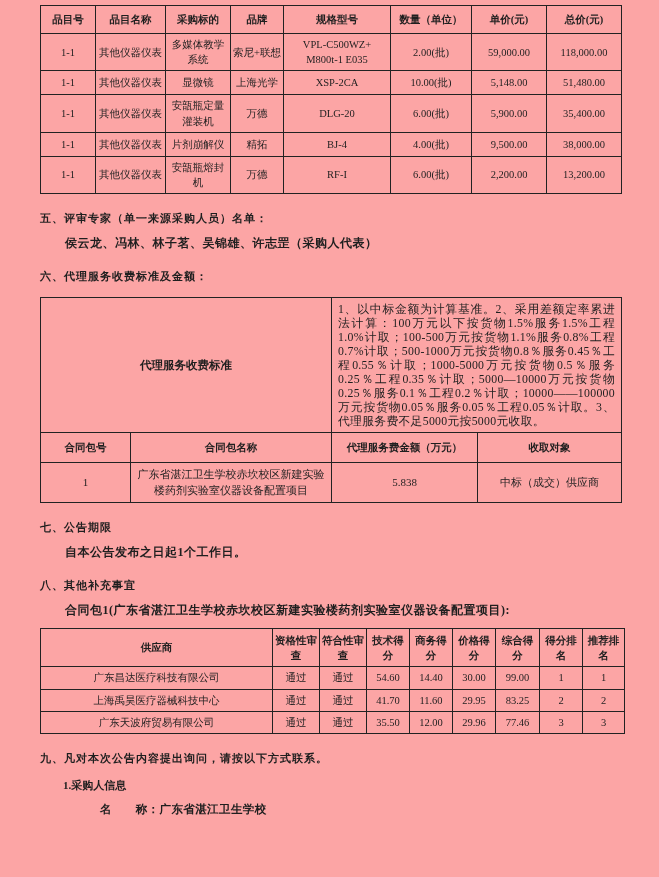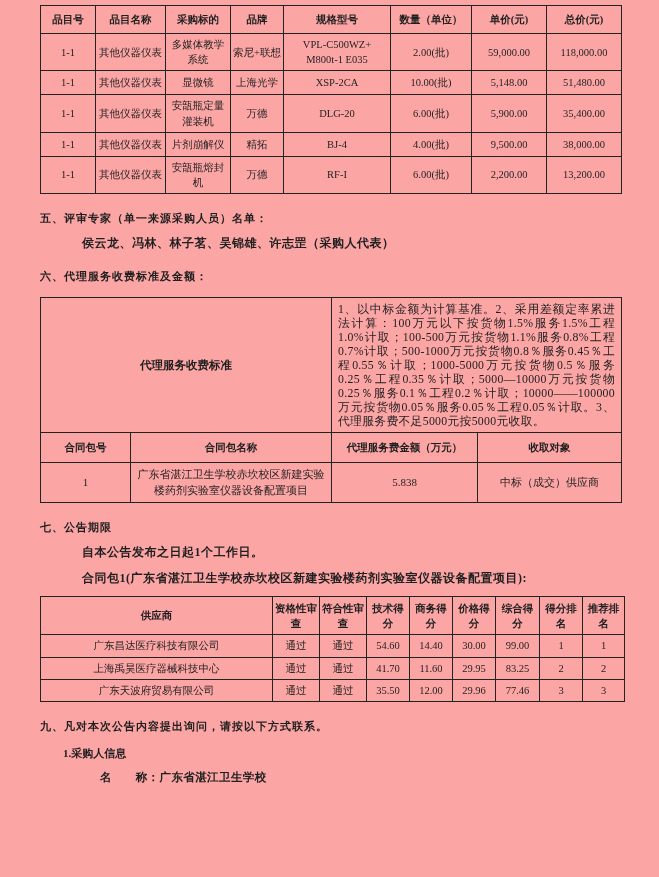--- a/index.html
+++ b/index.html
@@ -11,21 +11,21 @@
     border:1px solid #222; text-align:center; vertical-align:middle;
     font-size:10.5px; padding:3px 2px; line-height:1.45; word-break:break-word;
   }
   table.tbl th { font-weight:bold; }
   .t1 th { height:28px; }
   .t1 td { height:24px; }
   td.num, th.num { text-align:right; padding-right:5px; }
   td.left { text-align:left; padding-left:5px; }
 
   .sec-title { font-size:11px; font-weight:bold; letter-spacing:1px; margin:17px 0 0 0; }
-  .body-line { font-size:12px; font-weight:bold; margin:9px 0 0 42px; letter-spacing:0.5px; }
+  .body-line { font-size:12px; font-weight:bold; margin:9px 0 0 25px; letter-spacing:0.5px; }
 
   .t2 { margin-top:13px; }
   .t2 td.fee-label { font-size:11.5px; font-weight:bold; }
   .t2 td.fee-text {
     text-align:justify; font-size:11.8px; line-height:14px; padding:4px 6px;
     letter-spacing:0.3px;
   }
   .t2 th { height:30px; font-size:11px; }
   .t2 td.pkg { height:40px; font-size:11px; }
 
@@ -144,20 +144,21 @@
       <td class="pkg left">广东省湛江卫生学校赤坎校区新建实验楼药剂实验室仪器设备配置项目</td>
       <td class="pkg num">5.838</td>
       <td class="pkg">中标（成交）供应商</td>
     </tr>
   </tbody>
     </table>
 
   <div class="sec-title">七、公告期限</div>
   <div class="body-line">自本公告发布之日起1个工作日。</div>
 
+  <div class="sec-title">八、其他补充事宜</div>
   <div class="body-line">合同包1(广东省湛江卫生学校赤坎校区新建实验楼药剂实验室仪器设备配置项目):</div>
   <table class="tbl t3">
     <colgroup>
       <col style="width:232px">
         <col style="width:47px">
         <col style="width:47px">
         <col style="width:43px">
       <col style="width:43px">
         <col style="width:43px">
         <col style="width:44px">

